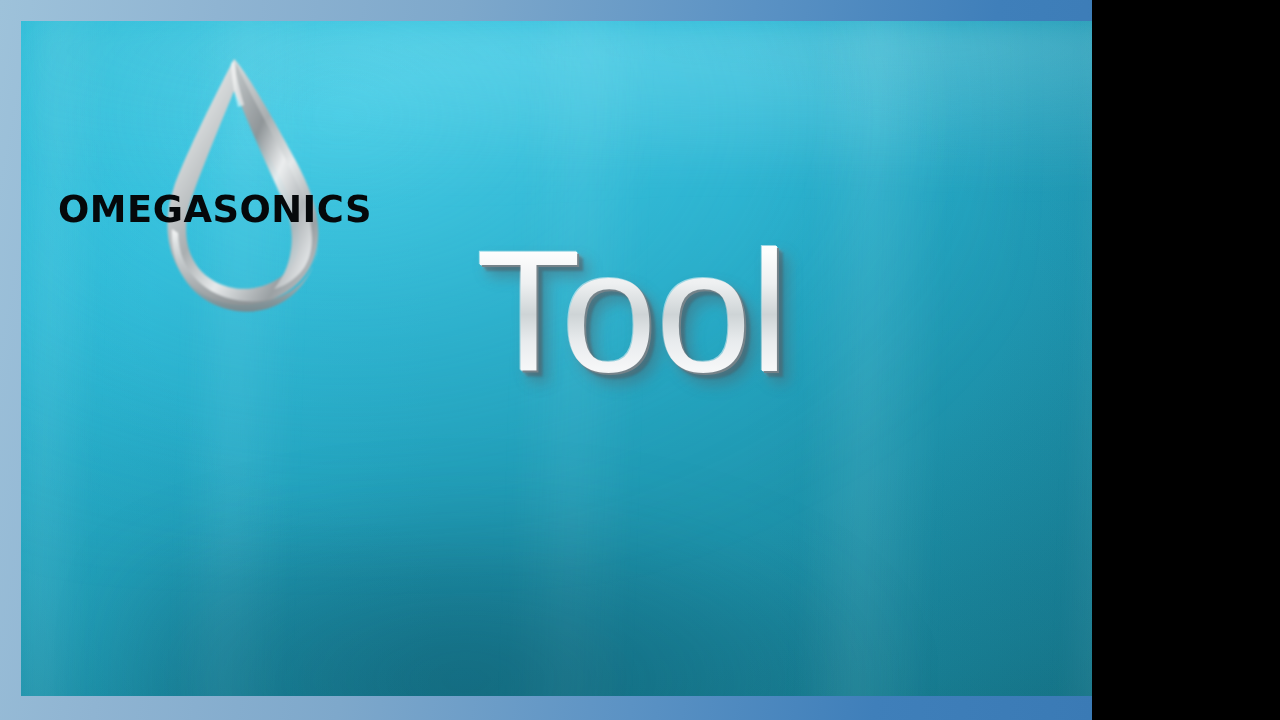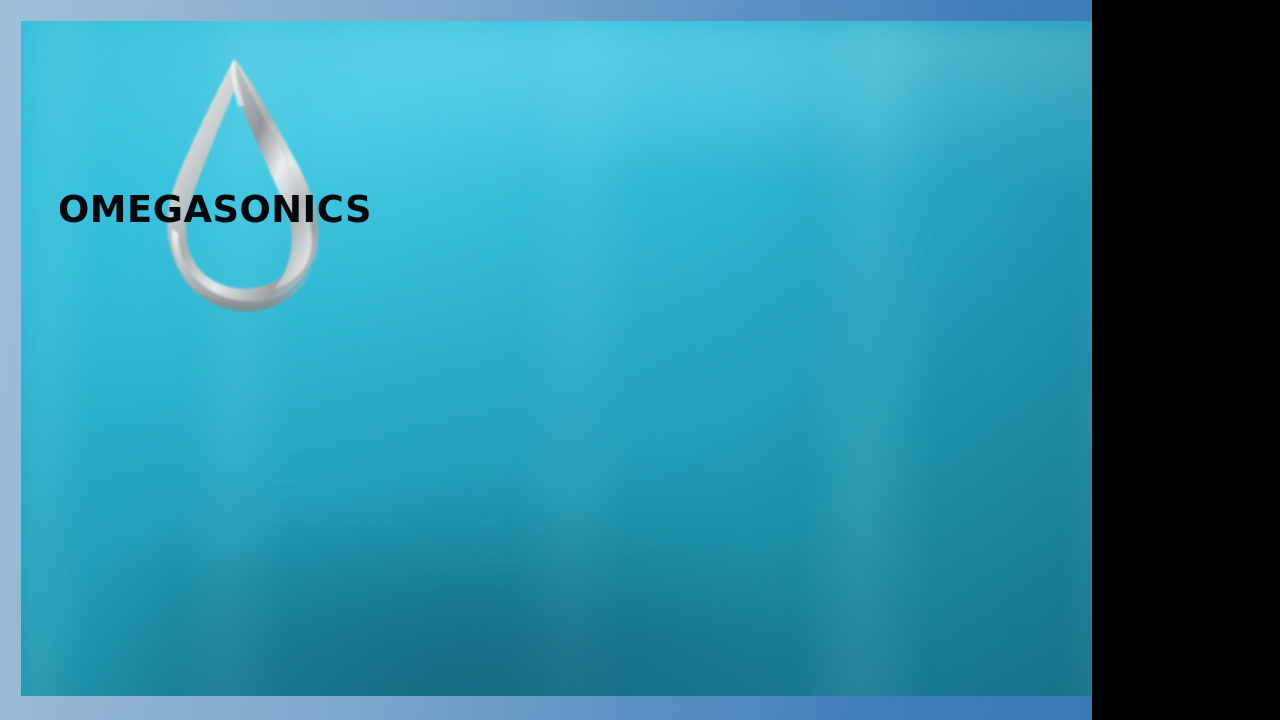--- a/index.html
+++ b/index.html
@@ -277,16 +277,17 @@
                    C278 252 246 276 206 272
                    C166 268 140 240 140 204 Z" fill="url(#silverC)" opacity="0.9"></path>
 
           <path d="M196 32 C198 48 202 62 206 76 L200 78 C196 62 193 46 193 34 Z" fill="#ffffff" opacity="0.55"></path>
         </g>
       </svg>
 
       <div class="logo-wordmark">OMEGASONICS</div>
     </div>
 
+    <div class="headline" id="headline-line1">Tool</div>
 
 
   </div>
 </div>
 
 </body></html>

